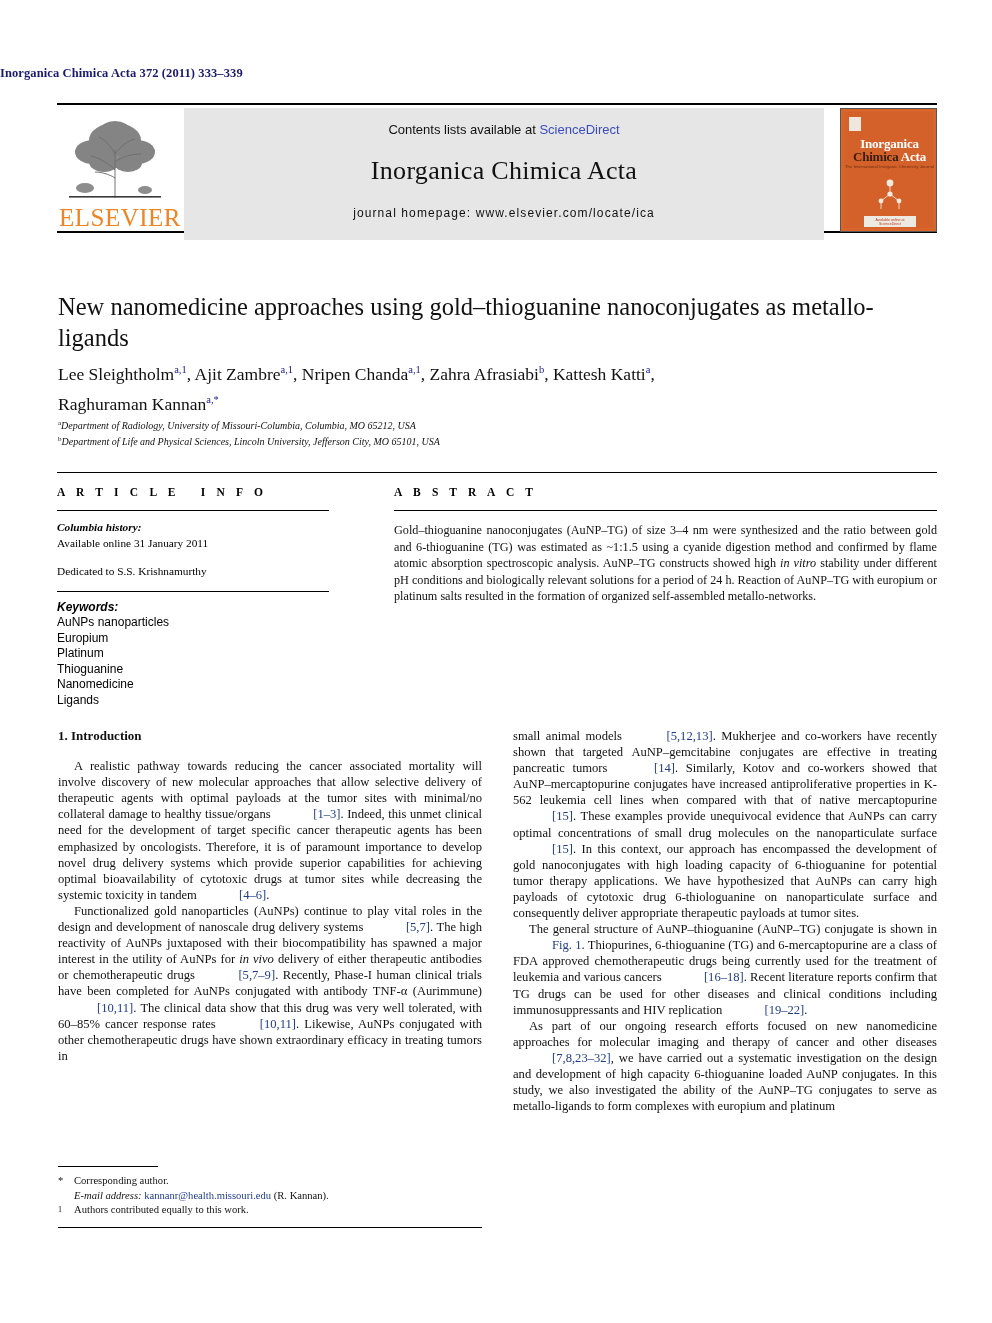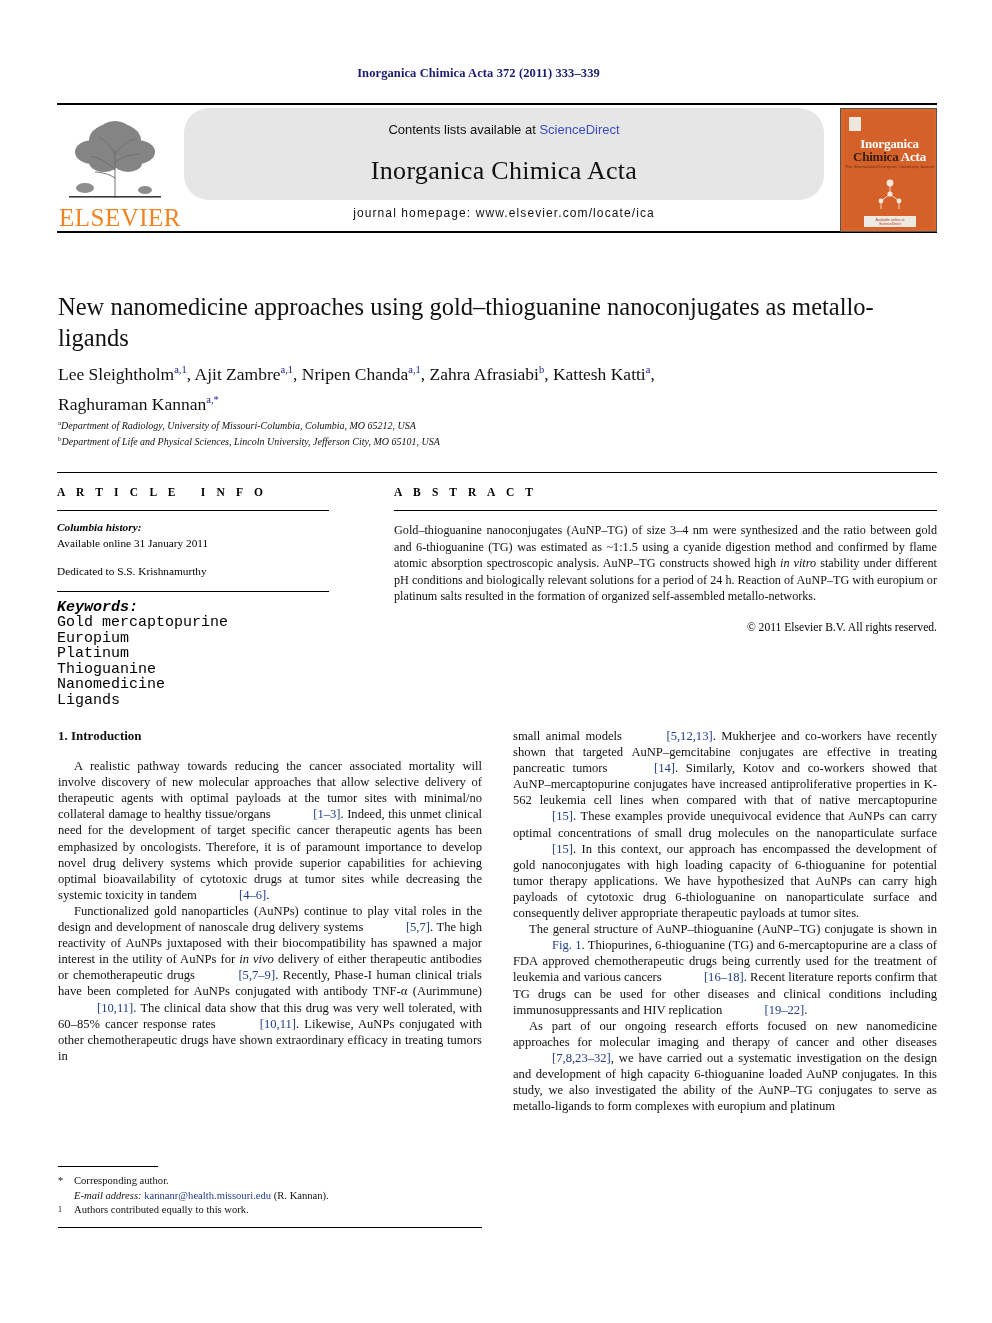--- a/index.html
+++ b/index.html
@@ -22,21 +22,21 @@
     height: 1323px;
     background: #ffffff;
   }
 
   
   .running-head {
     position: absolute;
     top: 66px;
     left: 0;
     width: 957px;
-    text-align: center;
+    text-align: left;
     font-family: "Liberation Serif", serif;
     font-weight: bold;
     font-size: 12.5px;
     color: #1a1a6e;
     letter-spacing: 0.1px;
   }
 
   
   .masthead {
     position: absolute;
@@ -72,23 +72,22 @@
     font-family: "Liberation Serif", serif;
     font-size: 25px;
     letter-spacing: 0.5px;
     line-height: 27px;
   }
   .masthead-center {
     position: absolute;
     left: 127px;
     top: 3px;
     width: 640px;
-    height: 92px;
+    height: 132px;
     background: #e6e6e6;
-    border-radius: 25px;
   }
   .contents-line {
     position: absolute;
     top: 14px;
     left: 0;
     width: 640px;
     text-align: center;
     font-family: "Liberation Sans", sans-serif;
     font-size: 13px;
     color: #111;
@@ -283,22 +282,22 @@
   .info-label {
     font-style: italic;
     font-weight: bold;
   }
   .info-spacer { height: 13px; }
   .hr-thin2 {
     border-top: 0.8px solid #000;
     margin-top: 11px;
   }
   .kw-block {
-    font-family: Liberation Mono, monospace;
-    font-size: 15px;
+    font-family: Liberation Sans, sans-serif;
+    font-size: 12px;
     line-height: 15.5px;
     padding-top: 8px;
   }
   .abstract-text {
     font-family: "Liberation Serif", serif;
     font-size: 12.2px;
     line-height: 16.6px;
     text-align: justify;
     padding-top: 11px;
     color: #111;
@@ -479,36 +478,35 @@
       <div class="hr-thin"></div>
       <div class="info-block">
         <div class="info-label">Columbia history:</div>
         <div>Available online 31 January 2011</div>
         <div class="info-spacer"></div>
         <div>Dedicated to S.S. Krishnamurthy</div>
       </div>
       <div class="hr-thin2"></div>
       <div class="kw-block">
         <div class="info-label">Keywords:</div>
-        <div>Gold mercaptopurine</div>
+        <div>AuNPs nanoparticles</div>
         <div>Europium</div>
         <div>Platinum</div>
         <div>Thioguanine</div>
         <div>Nanomedicine</div>
         <div>Ligands</div>
       </div>
     </div>
 
     <div class="col-abs">
       <div class="sec-head">A B S T R A C T</div>
       <div class="hr-thin"></div>
       <div class="abstract-text">
         <span>Gold–thioguanine nanoconjugates (AuNP–TG) of size 3–4 nm were synthesized and the ratio between gold and 6-thioguanine (TG) was estimated as ~1:1.5 using a cyanide digestion method and confirmed by flame atomic absorption spectroscopic analysis. AuNP–TG constructs showed high </span><i>in vitro</i><span> stability under different pH conditions and biologically relevant solutions for a period of 24 h. Reaction of AuNP–TG with europium or platinum salts resulted in the formation of organized self-assembled metallo-networks.</span>
       </div>
-      <div class="copyright">© 2011 Elsevier B.V. All rights reserved.</div>
     </div>
   </div>
 
   <div class="body-col col-left">
     <div class="sec-title">1. Introduction</div>
 
     <p>
       <span>A realistic pathway towards reducing the cancer associated mortality will involve discovery of new molecular approaches that allow selective delivery of therapeutic agents with optimal payloads at the tumor sites with minimal/no collateral damage to healthy tissue/organs </span><span class="ref">[1–3]</span><span>. Indeed, this unmet clinical need for the development of target specific cancer therapeutic agents has been emphasized by oncologists. Therefore, it is of paramount importance to develop novel drug delivery systems which provide superior capabilities for achieving optimal bioavailability of cytotoxic drugs at tumor sites while decreasing the systemic toxicity in tandem </span><span class="ref">[4–6]</span><span>.</span>
     </p>
 

